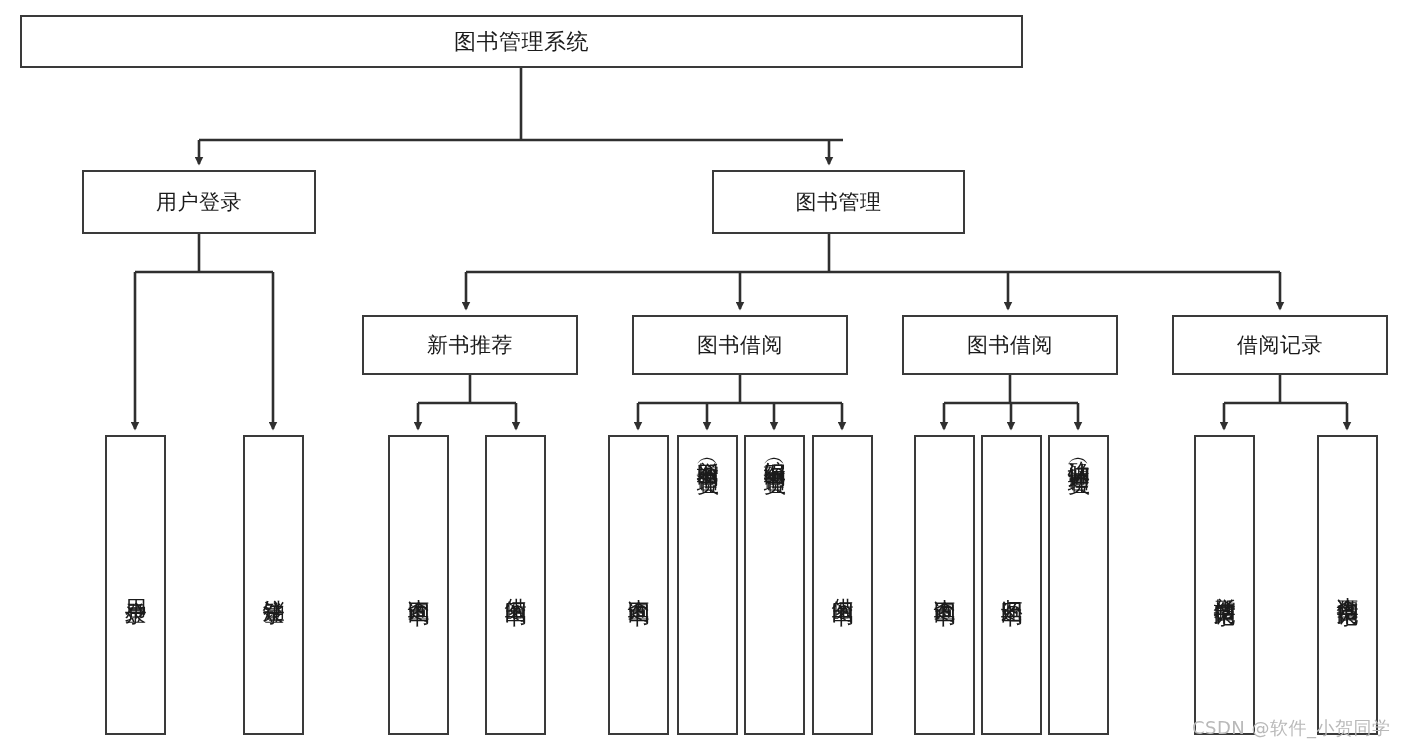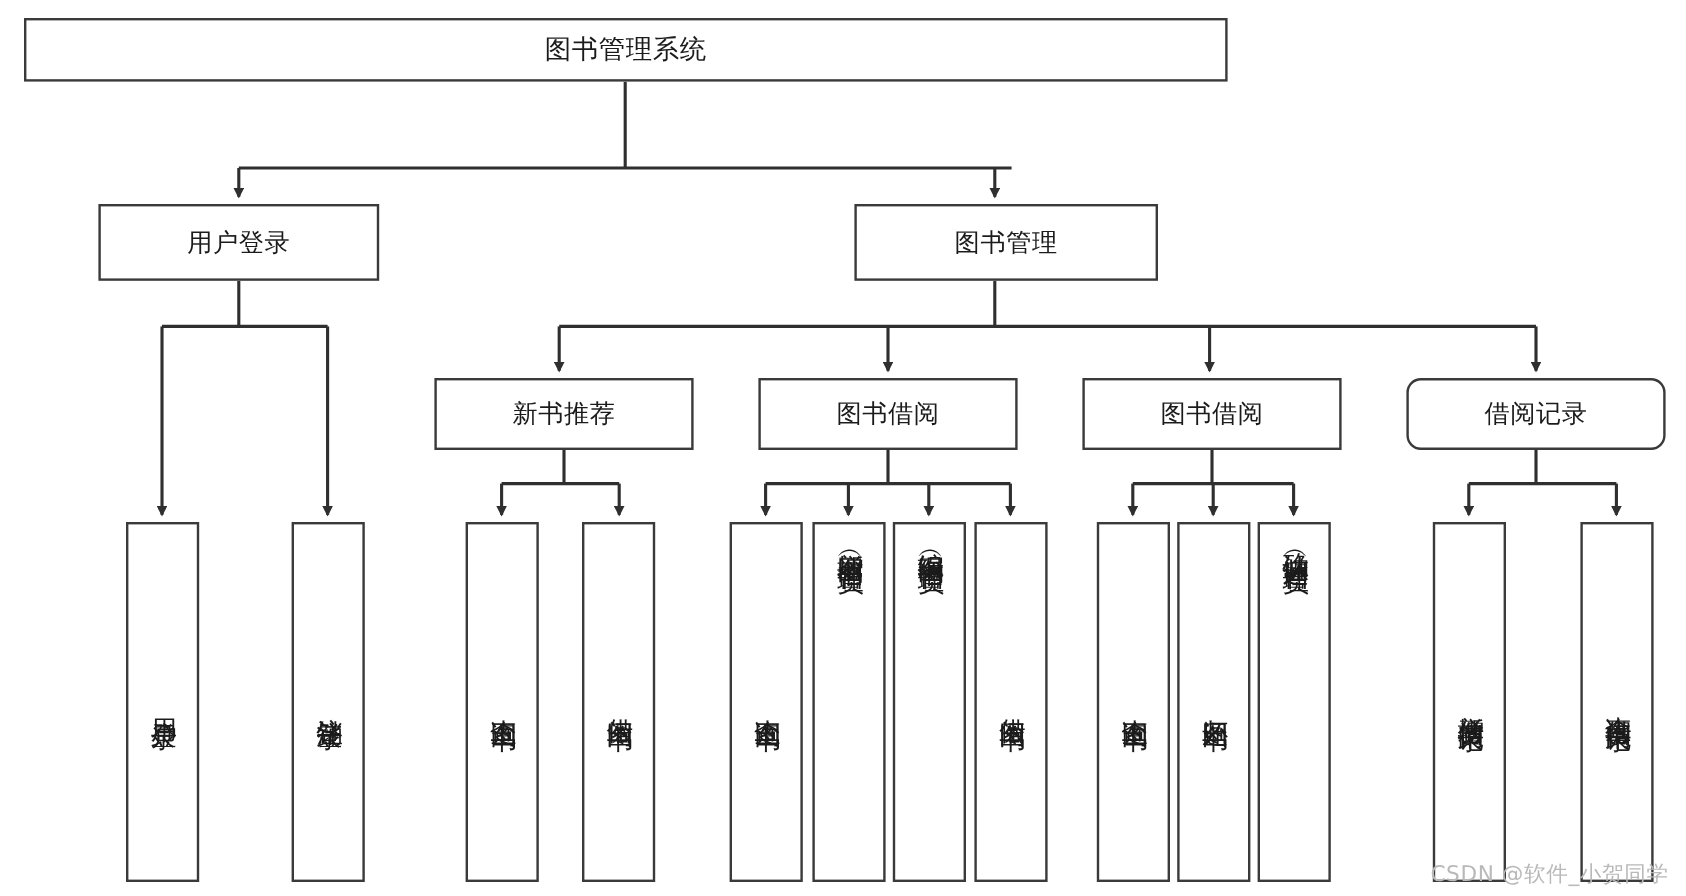--- a/index.html
+++ b/index.html
@@ -145,21 +145,21 @@
 
   <div class="node horiz" style="left:632px; top:315px; width:216px; height:60px;">
     <span class="label">图书借阅</span>
   </div>
   <div class="node horiz" style="left:362px; top:315px; width:216px; height:60px;">
     <span class="label">新书推荐</span>
   </div>
   <div class="node horiz" style="left:902px; top:315px; width:216px; height:60px;">
     <span class="label">图书借阅</span>
   </div>
-  <div class="node horiz" style="left:1172px; top:315px; width:216px; height:60px;border-radius:12px;">
+  <div class="node horiz" style="left:1172px; top:315px; width:216px; height:60px;">
     <span class="label">借阅记录</span>
   </div>
 
   <div class="node vert center" style="left:105px; top:435px; width:61px; height:300px;">
     <span class="label">用户登录</span>
   </div>
   <div class="node vert center" style="left:243px; top:435px; width:61px; height:300px;">
     <span class="label">注销登录</span>
   </div>
 

